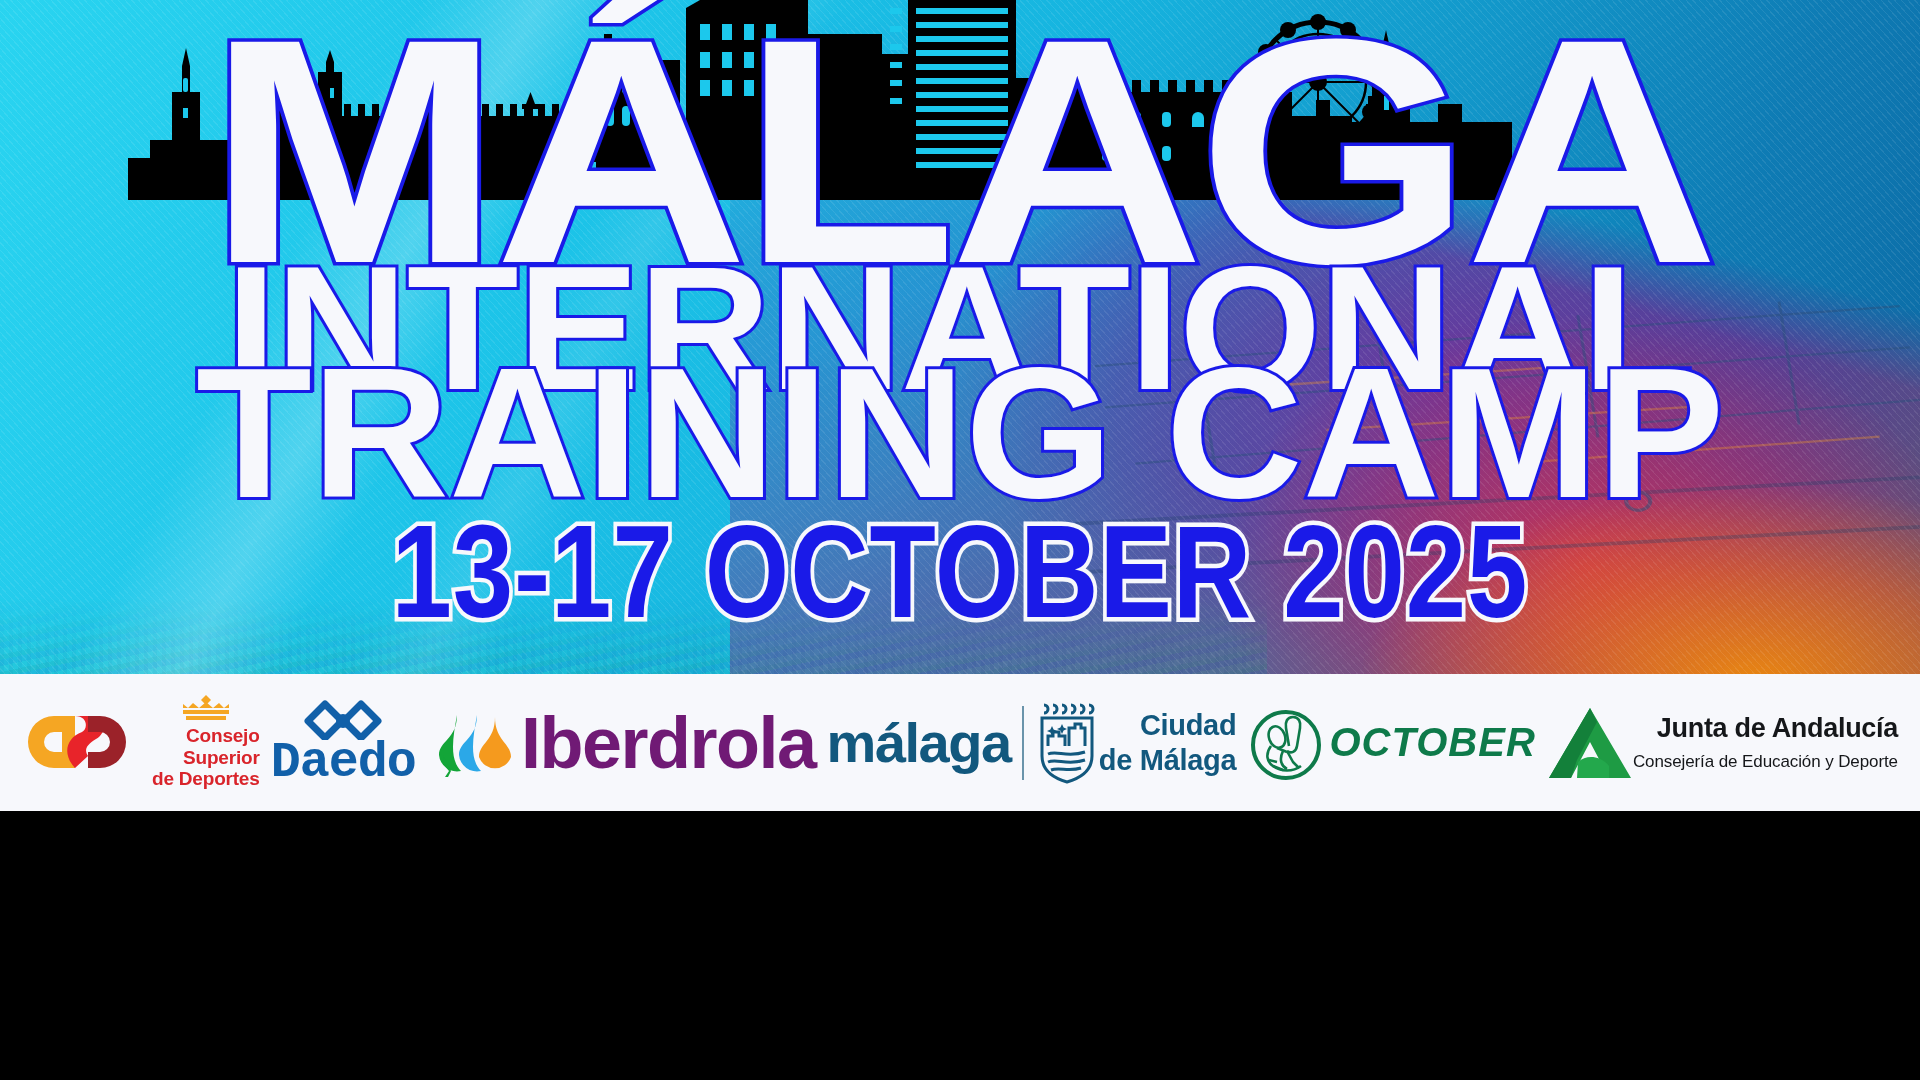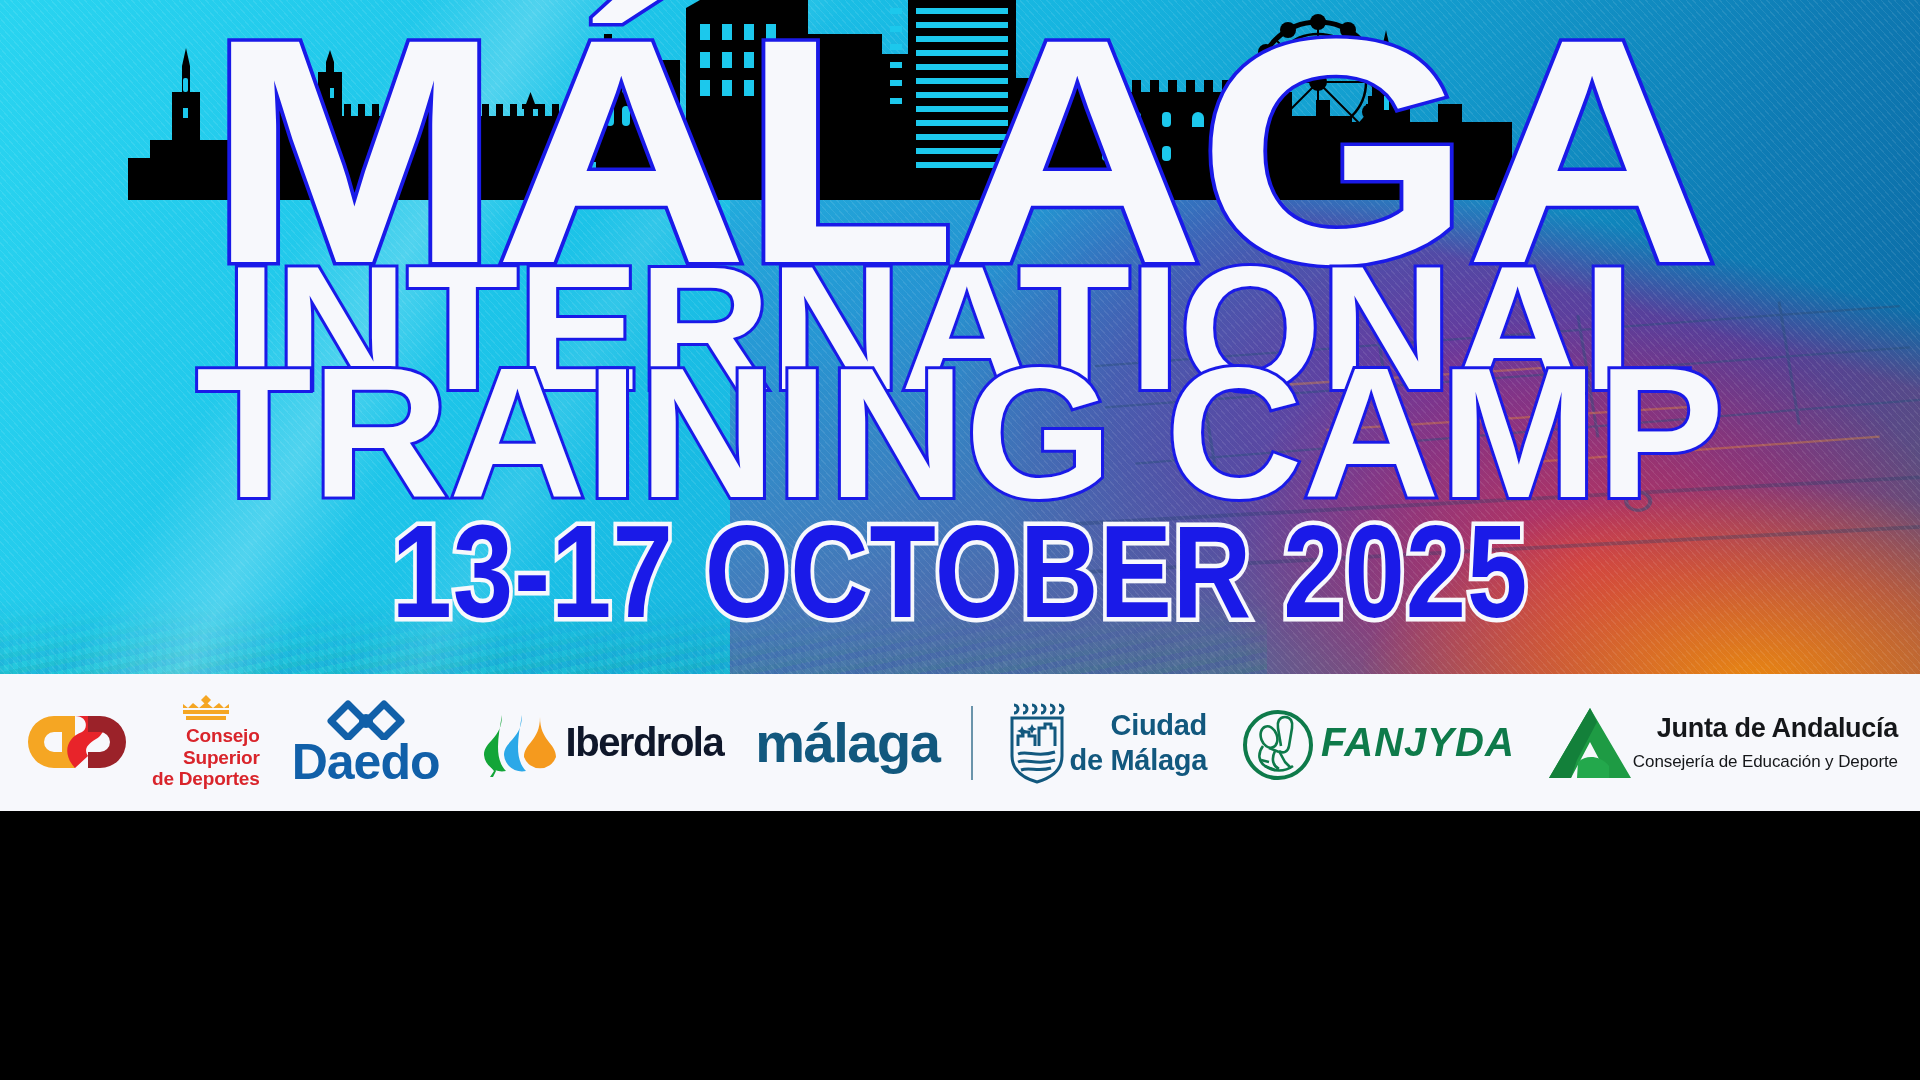--- a/index.html
+++ b/index.html
@@ -130,21 +130,21 @@
   .csd-crown{ display:block; margin:0 auto 4px; }
 
   
   .daedo-txt{
     color:#1160A9; font-weight:700; font-size:50px; letter-spacing:-1px;
     line-height:.9;
   }
 
   
   .iber-txt{
-    color:#0f172a; font-weight:700; font-size:40px; letter-spacing:-1.5px;
+    color:#701a75; font-weight:700; font-size:72px; letter-spacing:-1.5px;
   }
 
   
   .mlg-txt{
     color:#12587E; font-weight:700; font-size:56px; letter-spacing:-1.5px;
   }
 
   
   .ciudad-txt{
     color:#12587E; font-weight:700; font-size:29px; line-height:1.18;
@@ -422,21 +422,21 @@
           <rect x="13" y="21" width="40" height="4" fill="#F5A623"></rect>
         </svg>
         <div class="csd-txt">
           <div>Consejo</div>
           <div>Superior</div>
           <div>de Deportes</div>
         </div>
       </div>
     </div>
 
-    <div class="logo" style="flex-direction:column;">
+    <div class="logo" style="flex-direction:column;font-family:Liberation Mono, monospace;">
       <svg width="78" height="40" viewBox="0 0 78 40">
         <g fill="none" stroke="#1160A9" stroke-width="7" stroke-linejoin="round">
           <rect x="9" y="9" width="24" height="24" transform="rotate(45 21 21)"></rect>
           <rect x="45" y="9" width="24" height="24" transform="rotate(45 57 21)"></rect>
         </g>
         <circle cx="39" cy="21" r="7" fill="#1160A9"></circle>
       </svg>
       <div class="daedo-txt">Daedo</div>
     </div>
 
@@ -489,21 +489,21 @@
           <path d="M46 13 C40 13 38 18 39 24 L42 42"></path>
           <ellipse cx="30" cy="33" rx="8" ry="11" transform="rotate(-20 30 33)"></ellipse>
           <path d="M24 42 C18 50 20 58 26 62 L36 66"></path>
           <path d="M36 47 C32 55 34 62 40 65"></path>
           <path d="M26 62 C34 68 46 68 54 62"></path>
           <path d="M40 47 L46 58 L52 64"></path>
           <path d="M30 44 L40 48"></path>
           <path d="M22 56 L30 58"></path>
         </g>
       </svg>
-      <div class="fanjyda-txt">FANJYDA</div>
+      <div class="fanjyda-txt">OCTOBER</div>
     </div>
 
     <div class="logo" style="gap:0;">
       <svg width="86" height="78" viewBox="0 0 86 78">
         <path d="M43 4 L84 74 L62 74 L43 38 L24 74 L2 74 Z" fill="#1E9B44"></path>
         <path d="M43 4 L50 18 L30 56 L24 74 L2 74 Z" fill="#13803A"></path>
         <path d="M31 58 C40 50 54 52 62 62 L62 74 L30 74 Z" fill="#23A84C"></path>
       </svg>
       <div>
         <div class="junta-t1">Junta de Andalucía</div>

